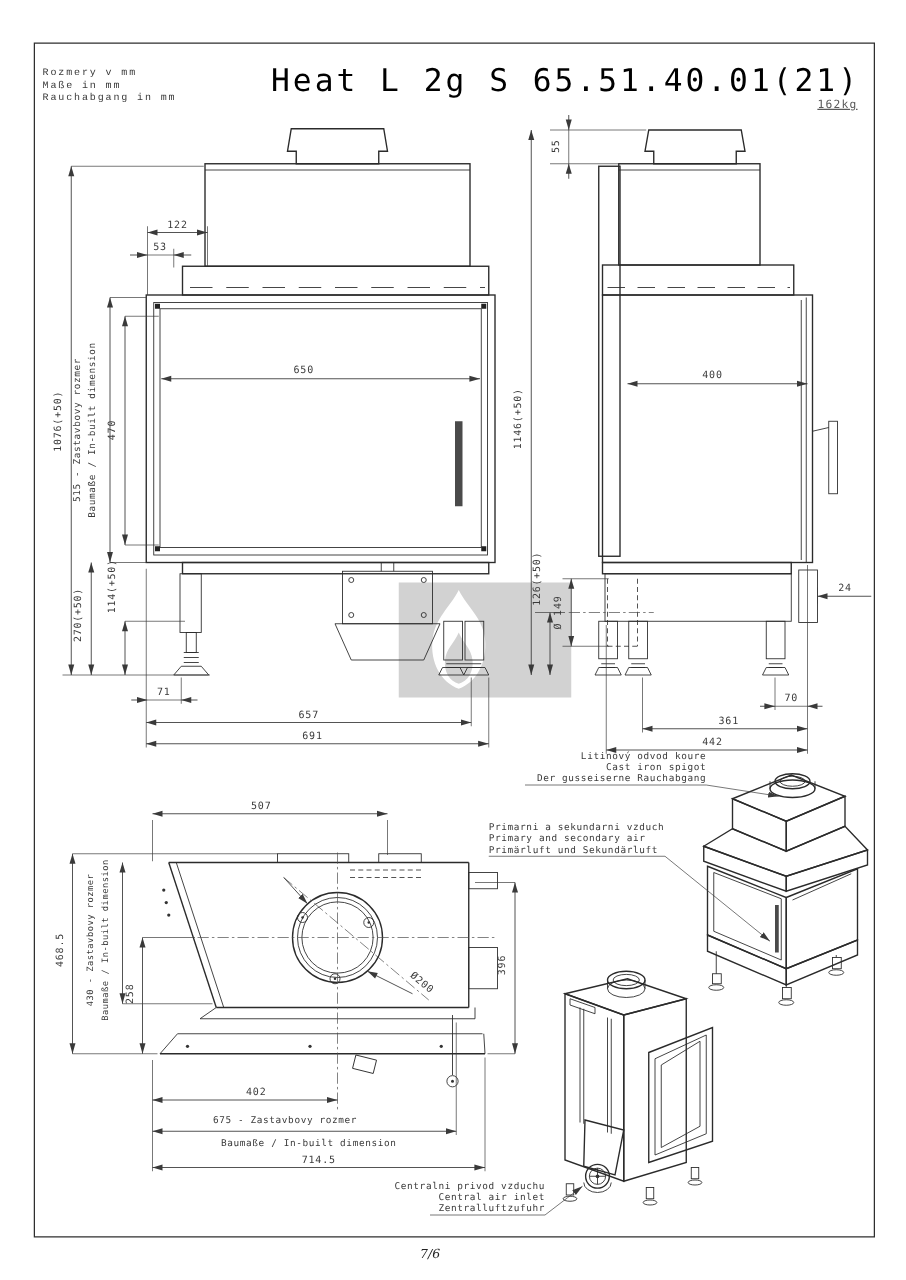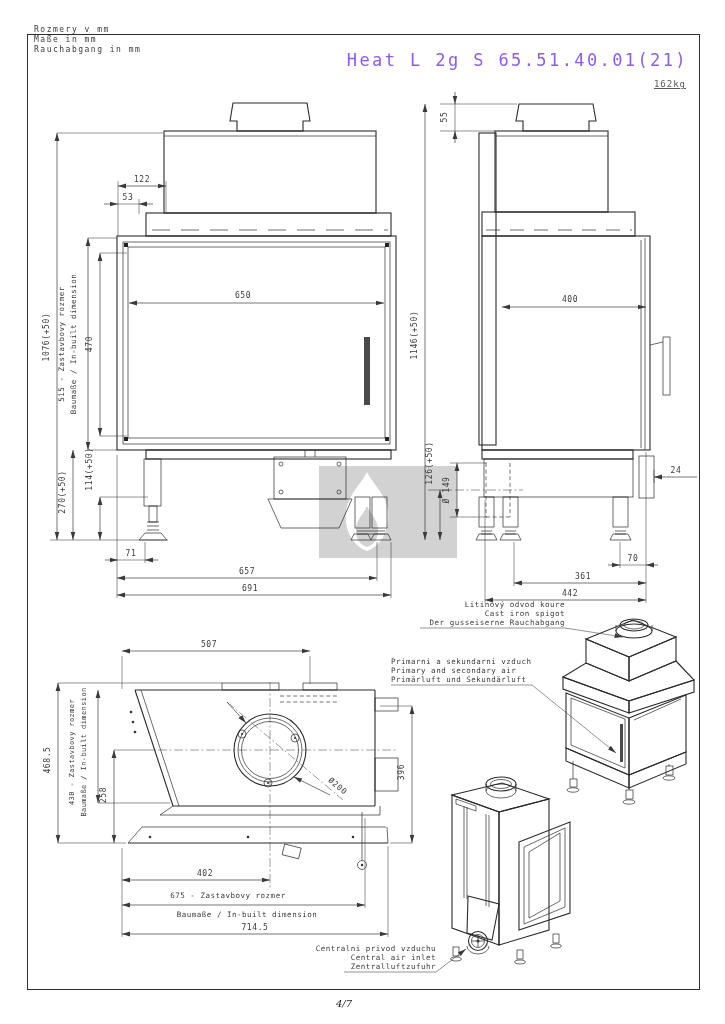--- a/index.html
+++ b/index.html
@@ -1,20 +1,20 @@
 <!DOCTYPE html>
 <html><head>
 <meta charset="utf-8">
 <style>
   html,body{margin:0;padding:0;background:#fff;width:725px;height:1024px;overflow:hidden;
     font-family:"DejaVu Sans Mono",monospace;}
   .sheet{position:absolute;left:0;top:0;width:725px;height:1024px;background:#fff;}
   .frame{position:absolute;left:27px;top:34px;width:673px;height:956px;border:1.5px solid #2e2e2e;box-sizing:border-box;}
-  .units{position:absolute;left:34px;top:25px;font-size:8px;letter-spacing:1.5px;color:#3a3a3a;line-height:10px;white-space:nowrap;}
-  .title{position:absolute;right:37px;top:50px;font-size:17px;letter-spacing:2.4px;color:#8b5cf6;white-space:nowrap;}
+  .units{position:absolute;left:34px;top:54px;font-size:8px;letter-spacing:1.5px;color:#3a3a3a;line-height:10px;white-space:nowrap;font-family:Liberation Mono, monospace;}
+  .title{position:absolute;right:37px;top:50px;font-size:25px;letter-spacing:2.4px;color:#000000;white-space:nowrap;}
   .weight{position:absolute;right:39px;top:79px;font-size:9px;letter-spacing:1px;color:#5a5a5a;text-decoration:underline;}
   .pagenum{position:absolute;left:336px;top:998px;font-size:10px;font-style:italic;font-family:"DejaVu Serif",serif;color:#222;}
   .watermark{position:absolute;left:319px;top:466px;width:138px;height:92px;background:#d2d2d2;}
   svg.art{position:absolute;left:0;top:0;}
   .o{fill:none;stroke:#2b2b2b;stroke-width:1.1;}
   .o2{fill:none;stroke:#2b2b2b;stroke-width:.7;}
   .d{stroke:#3a3a3a;stroke-width:.7;fill:none;}
   .e{stroke:#3a3a3a;stroke-width:.55;fill:none;}
   .cl{stroke:#4a4a4a;stroke-width:.55;fill:none;stroke-dasharray:9 2.5 2 2.5;}
   .hid{stroke:#3a3a3a;stroke-width:.7;fill:none;stroke-dasharray:4 2.6;}
@@ -383,14 +383,14 @@
     </g>
     <g>
       <text class="nt" x="436" y="951" text-anchor="end">Centralni privod vzduchu</text>
       <text class="nt" x="436" y="960" text-anchor="end">Central air inlet</text>
       <text class="nt" x="436" y="969" text-anchor="end">Zentralluftzufuhr</text>
       <line class="e" x1="344" y1="972" x2="436" y2="972"></line>
       <line class="e" x1="436" y1="972" x2="466" y2="949" marker-end="url(#ar)"></line>
     </g>
   </svg>
 
-  <div class="pagenum">4/7</div>
+  <div class="pagenum">7/6</div>
 </div>
 
 </body></html>

